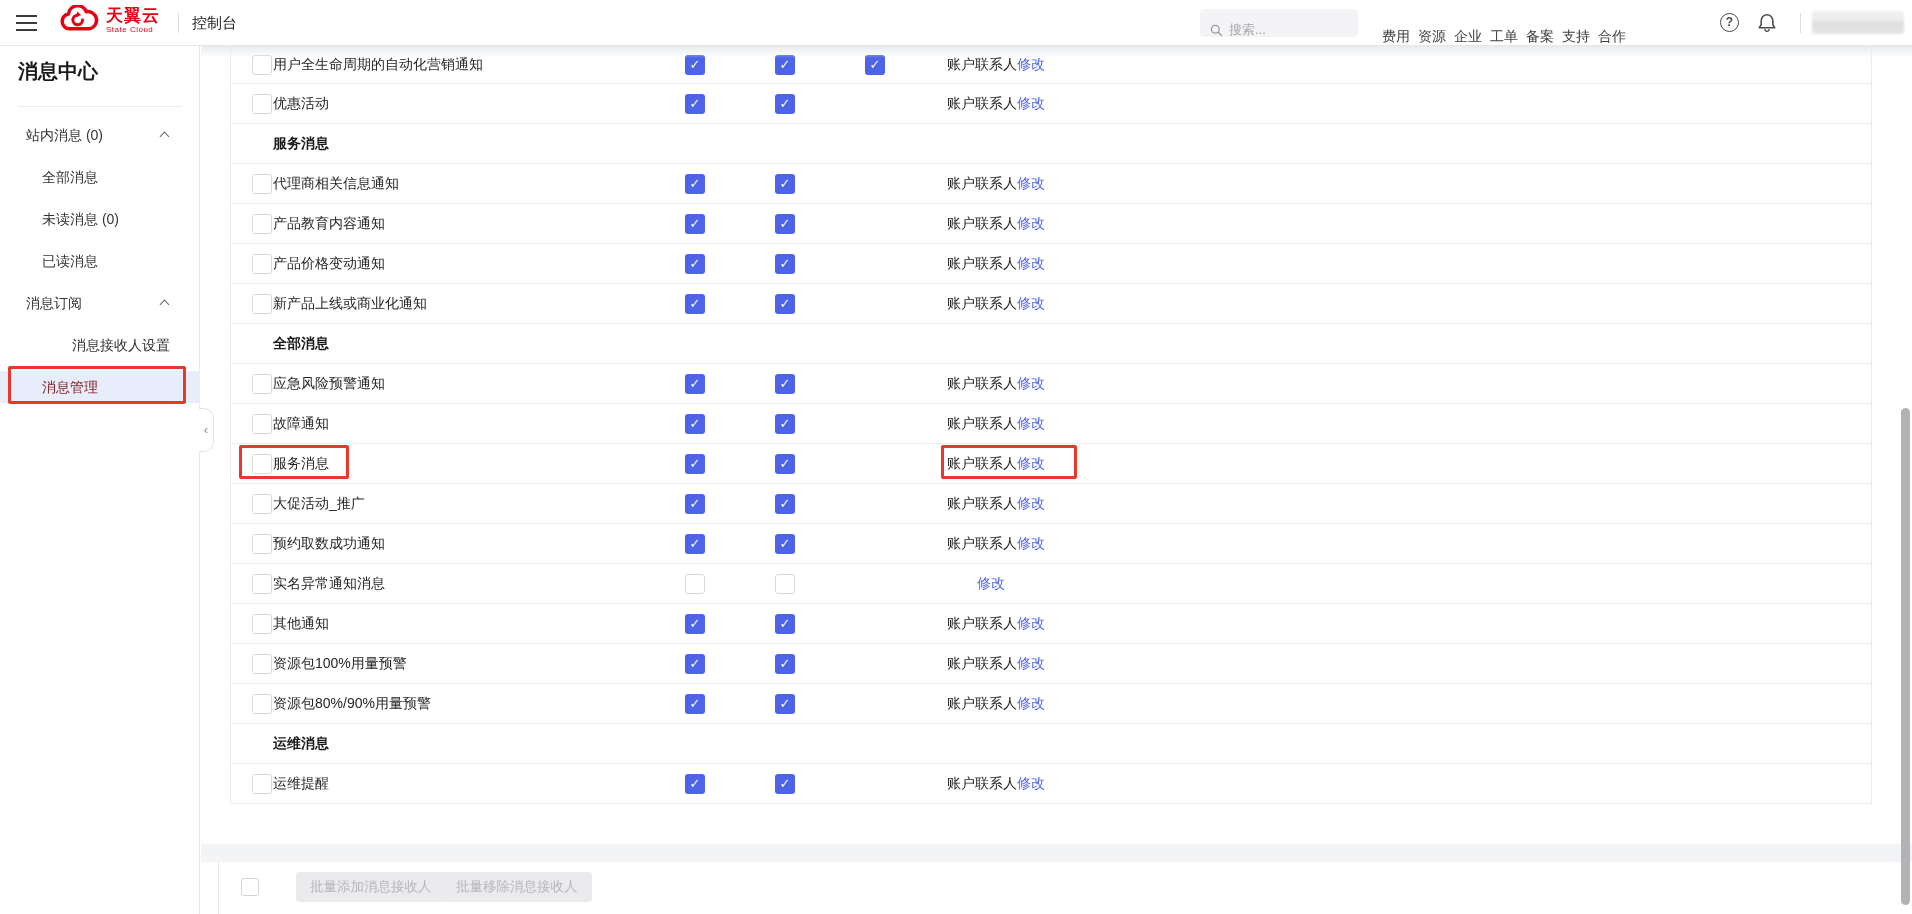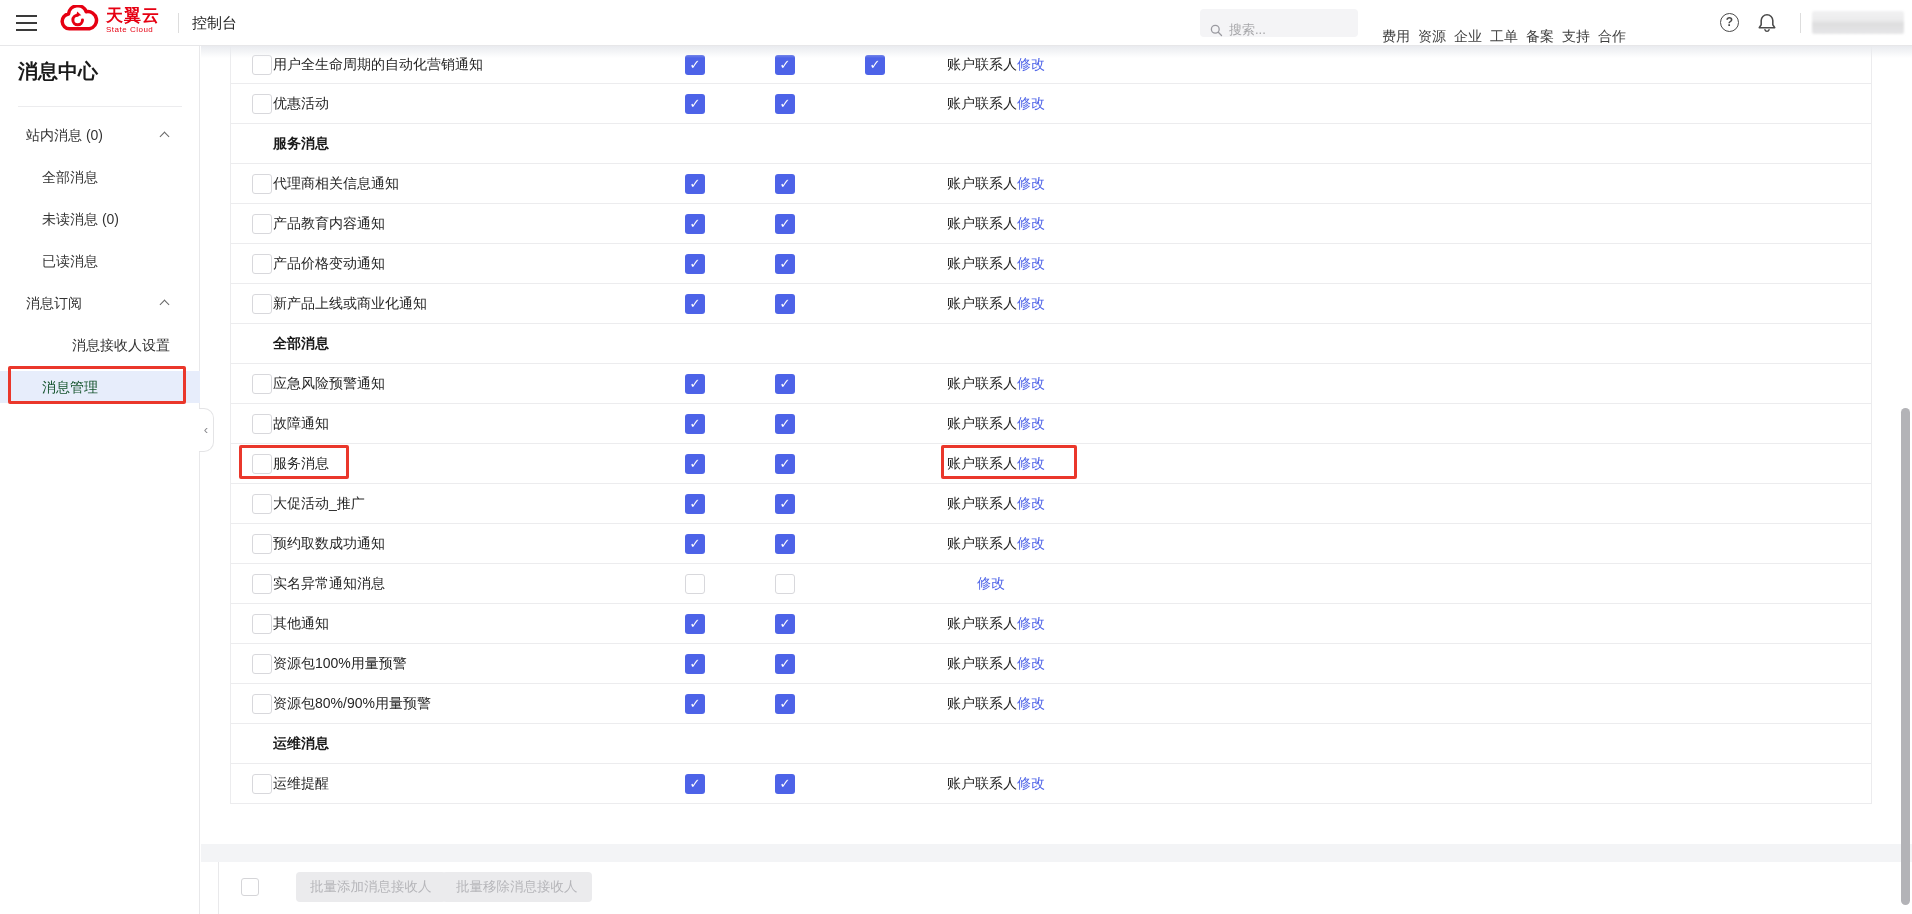--- a/index.html
+++ b/index.html
@@ -38,21 +38,21 @@
   .sidebar { position:absolute; left:0; top:46px; width:200px; height:868px;
              background:#fff; border-right:1px solid #e8e8ea; z-index:10; }
   .sb-title { position:absolute; left:18px; top:12px; font-size:20px; font-weight:bold; color:#1a1a1a; }
   .sb-divider { position:absolute; left:18px; top:60px; width:164px; height:1px; background:#ececee; }
   .sb-item { position:absolute; left:0; width:200px; height:32px; line-height:32px;
              font-size:14px; color:#333; cursor:pointer; }
   .sb-group { padding-left:26px; }
   .sb-child { padding-left:42px; }
   .chev-up { position:absolute; right:32px; top:14px; width:7px; height:7px;
              border-left:1.5px solid #666; border-top:1.5px solid #666; transform:rotate(45deg); }
-  .sb-active { background:#e7edfb; color:#14532d; }
+  .sb-active { background:#e7edfb; color:#7f1d1d; }
   .sb-redbox { position:absolute; left:8px; top:320px; width:178px; height:38px;
                border:3px solid #ea372b; border-radius:2px; z-index:6; pointer-events:none; }
   .collapse-handle { position:absolute; left:199px; top:408px; width:15px; height:44px;
                      background:#fff; border:1px solid #e4e4e6; border-left:none;
                      border-radius:0 10px 10px 0; z-index:11; cursor:pointer;
                      color:#8a8a8e; font-size:13px; text-align:center; line-height:42px; }
 
   
   .topfade { position:absolute; left:201px; top:46px; width:1711px; height:12px;
              background:linear-gradient(180deg,#e9ebef 0%, rgba(255,255,255,0) 100%);

